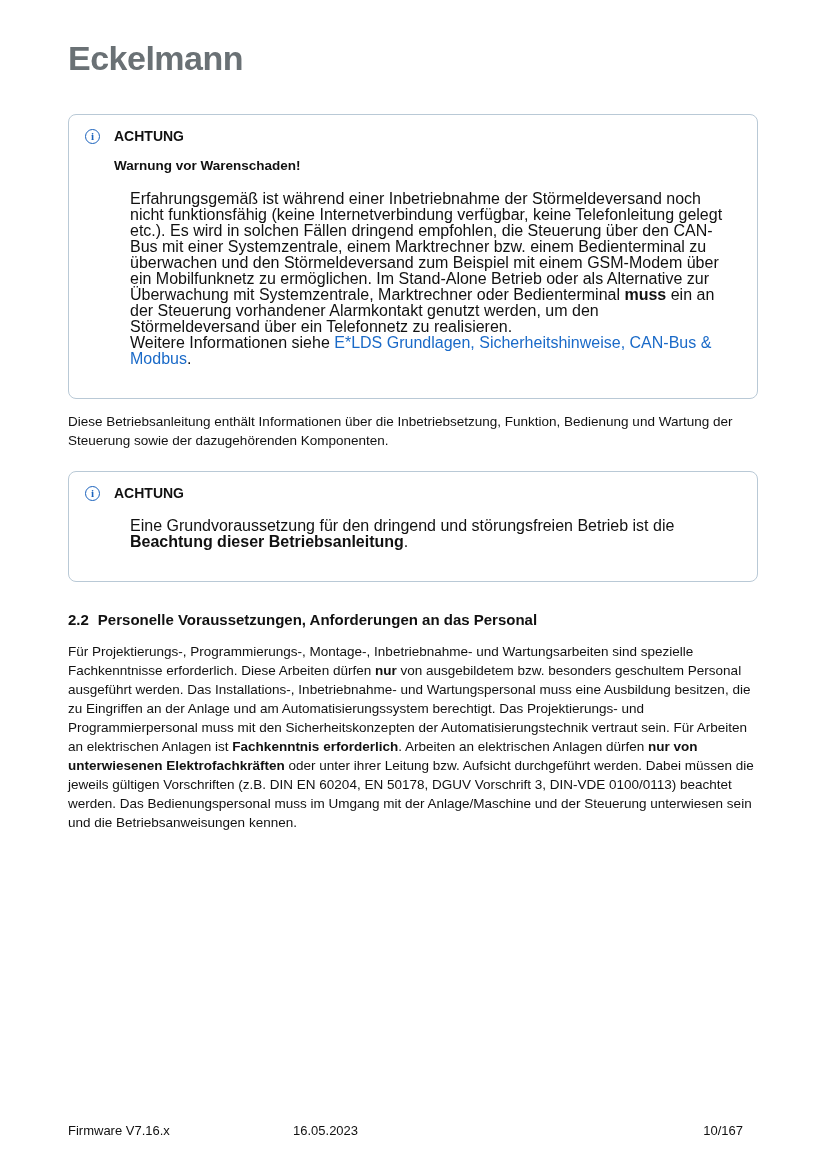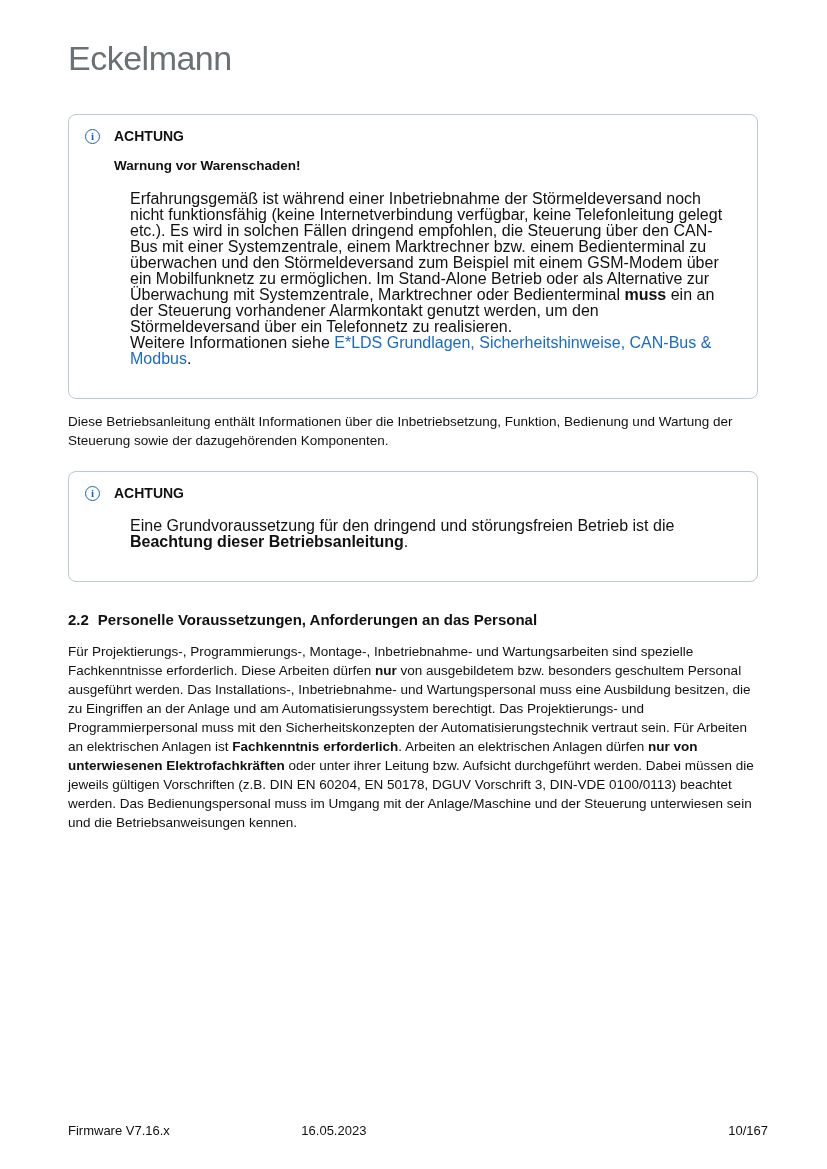--- a/index.html
+++ b/index.html
@@ -19,21 +19,21 @@
     font-family: "Liberation Sans", sans-serif;
     color: var(--text);
     overflow: hidden;
   }
   .content {
     padding: 40px 0 0 68px;
     width: 758px; 
   }
   .logo {
     font-size: 34px;
-    font-weight: normal;
+    font-weight: bold;
     letter-spacing: -0.5px;
     color: var(--logo-gray);
     line-height: 36px;
     margin-bottom: 38px;
   }
   .notice {
     border: 1px solid var(--notice-border);
     border-radius: 8px;
     padding: 13px 14px 15px 16px;
     display: flex;
@@ -93,21 +93,21 @@
     margin: 13px 0 0 0;
     font-size: 13.5px;
     line-height: 19px;
   }
   .notice + .section-heading, .spacer { margin-top: 29px; }
   .gap-before-notice { margin-top: 21px; }
   .gap-before-heading { margin-top: 29px; }
   .footer {
     position: absolute;
     left: 68px;
-    right: 59px;
+    right: 84px;
     bottom: 30px;
     display: flex;
     font-size: 13px;
     line-height: 16px;
     color: var(--text);
   }
   .footer > span { flex: 1 1 0; }
   .footer-center { text-align: left; }
   .footer-right { text-align: right; }
 </style>

